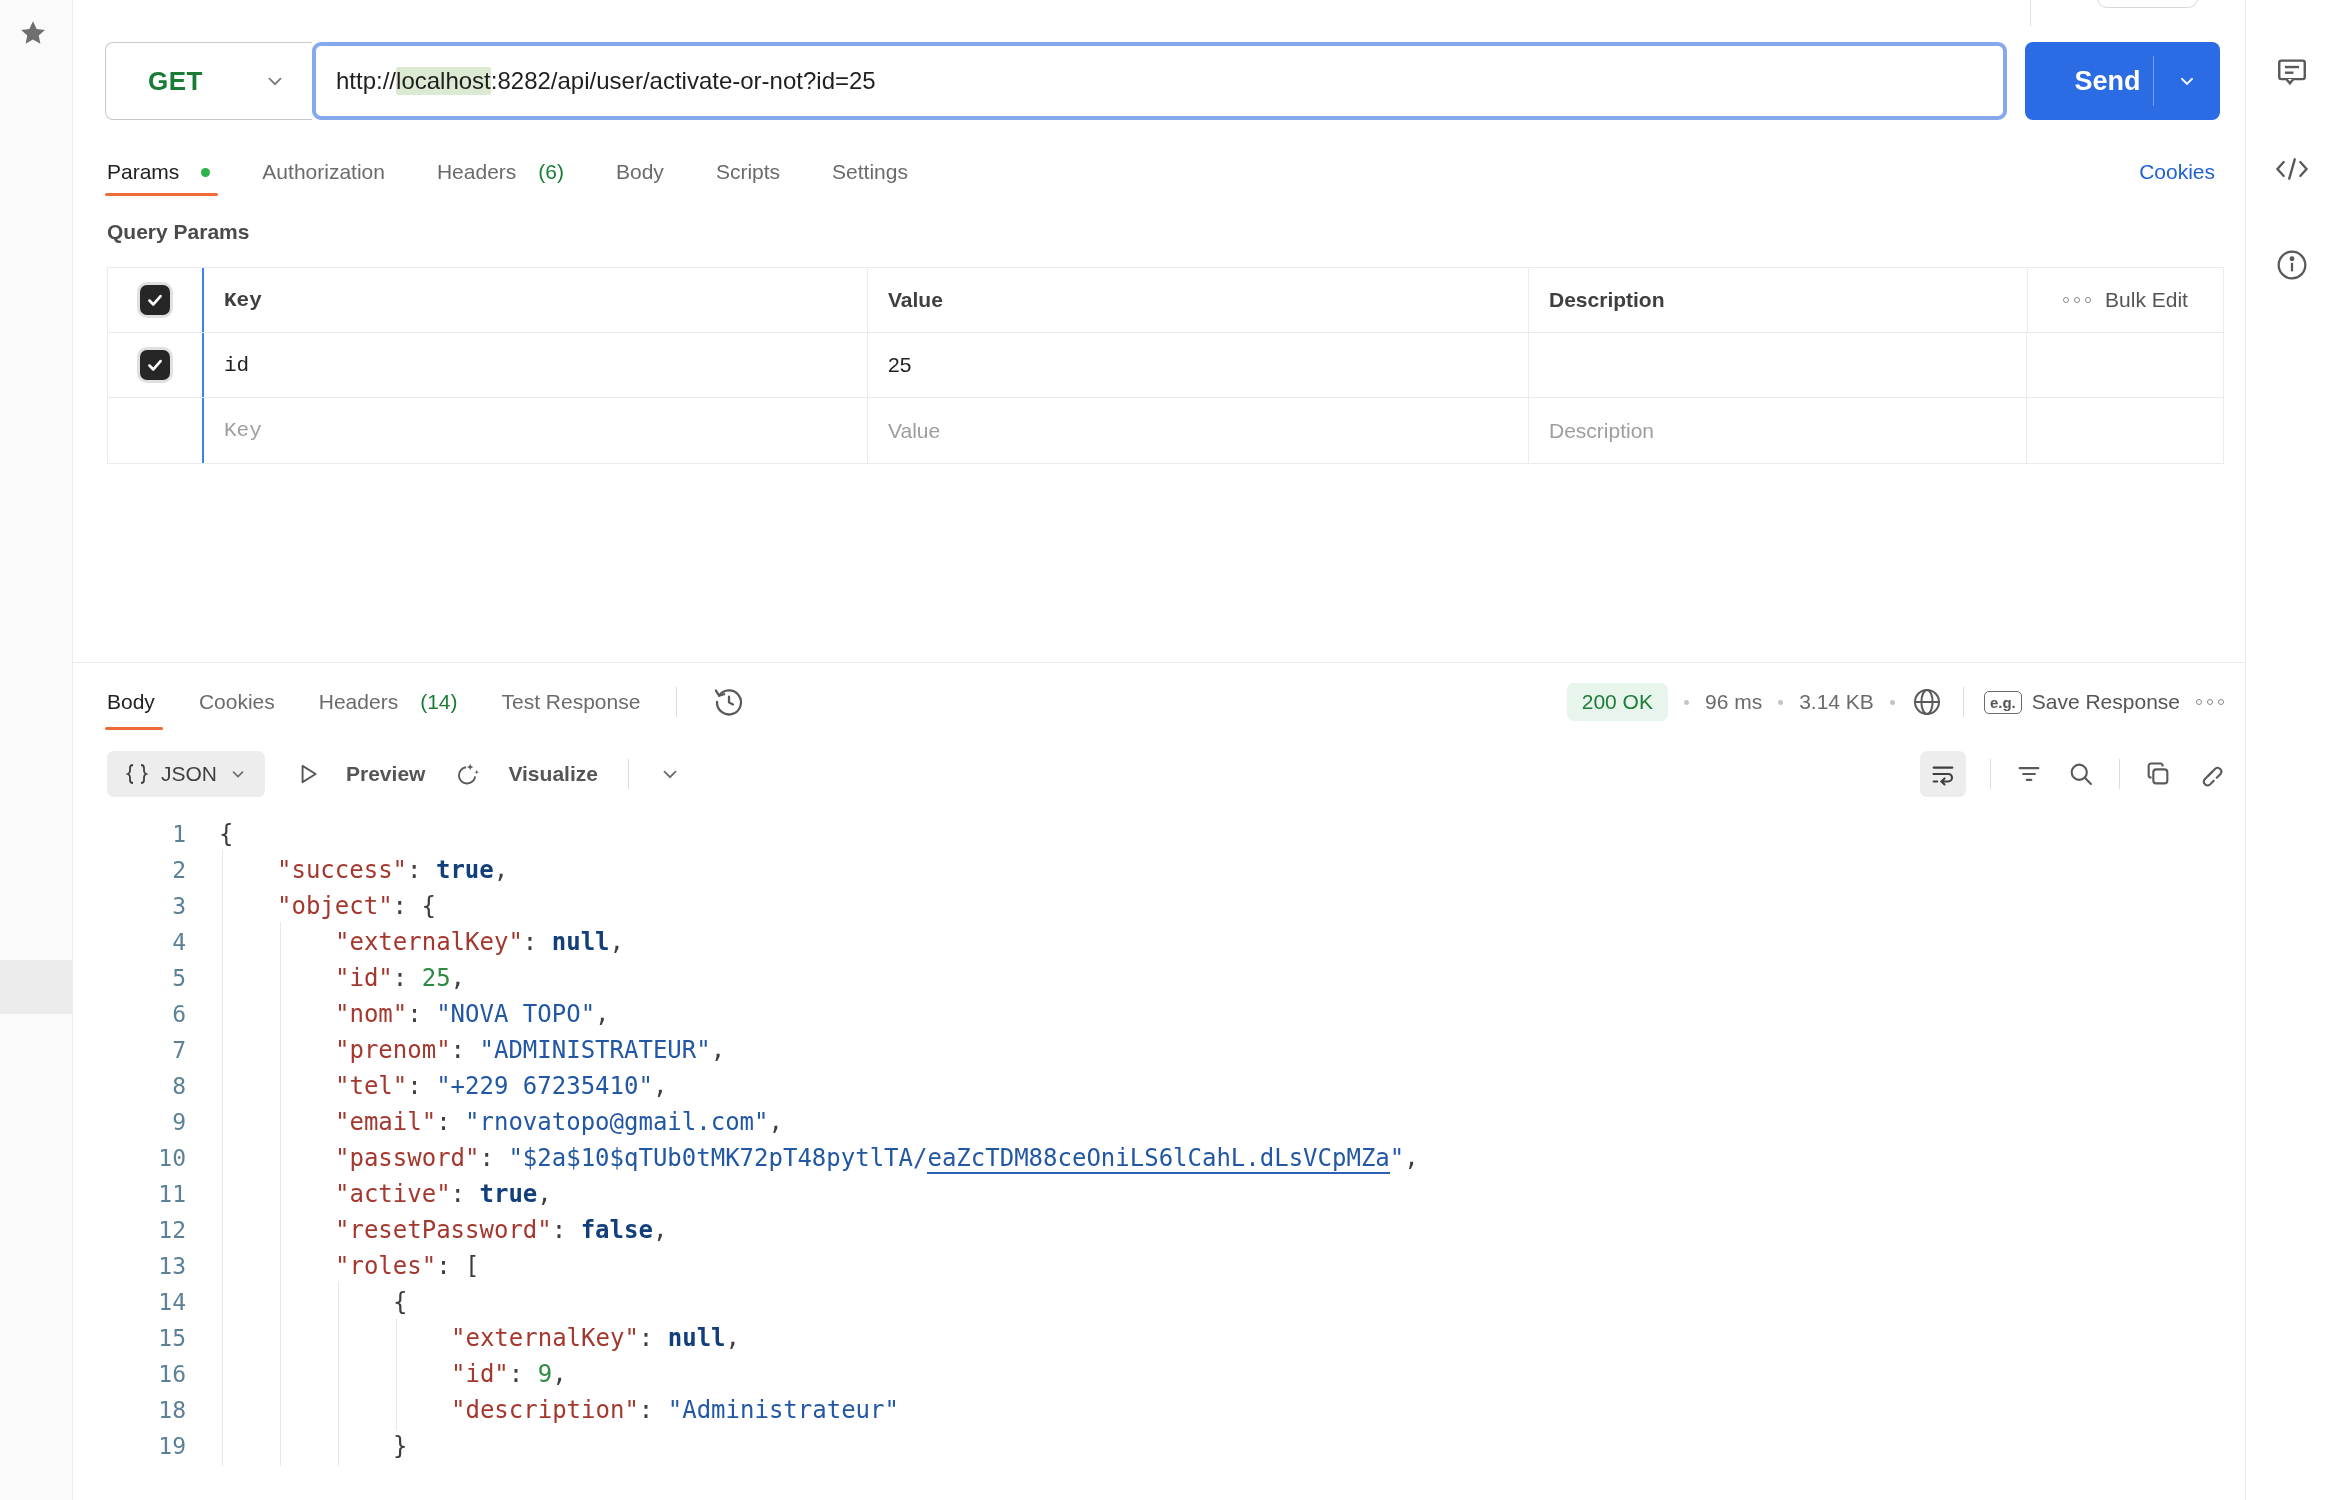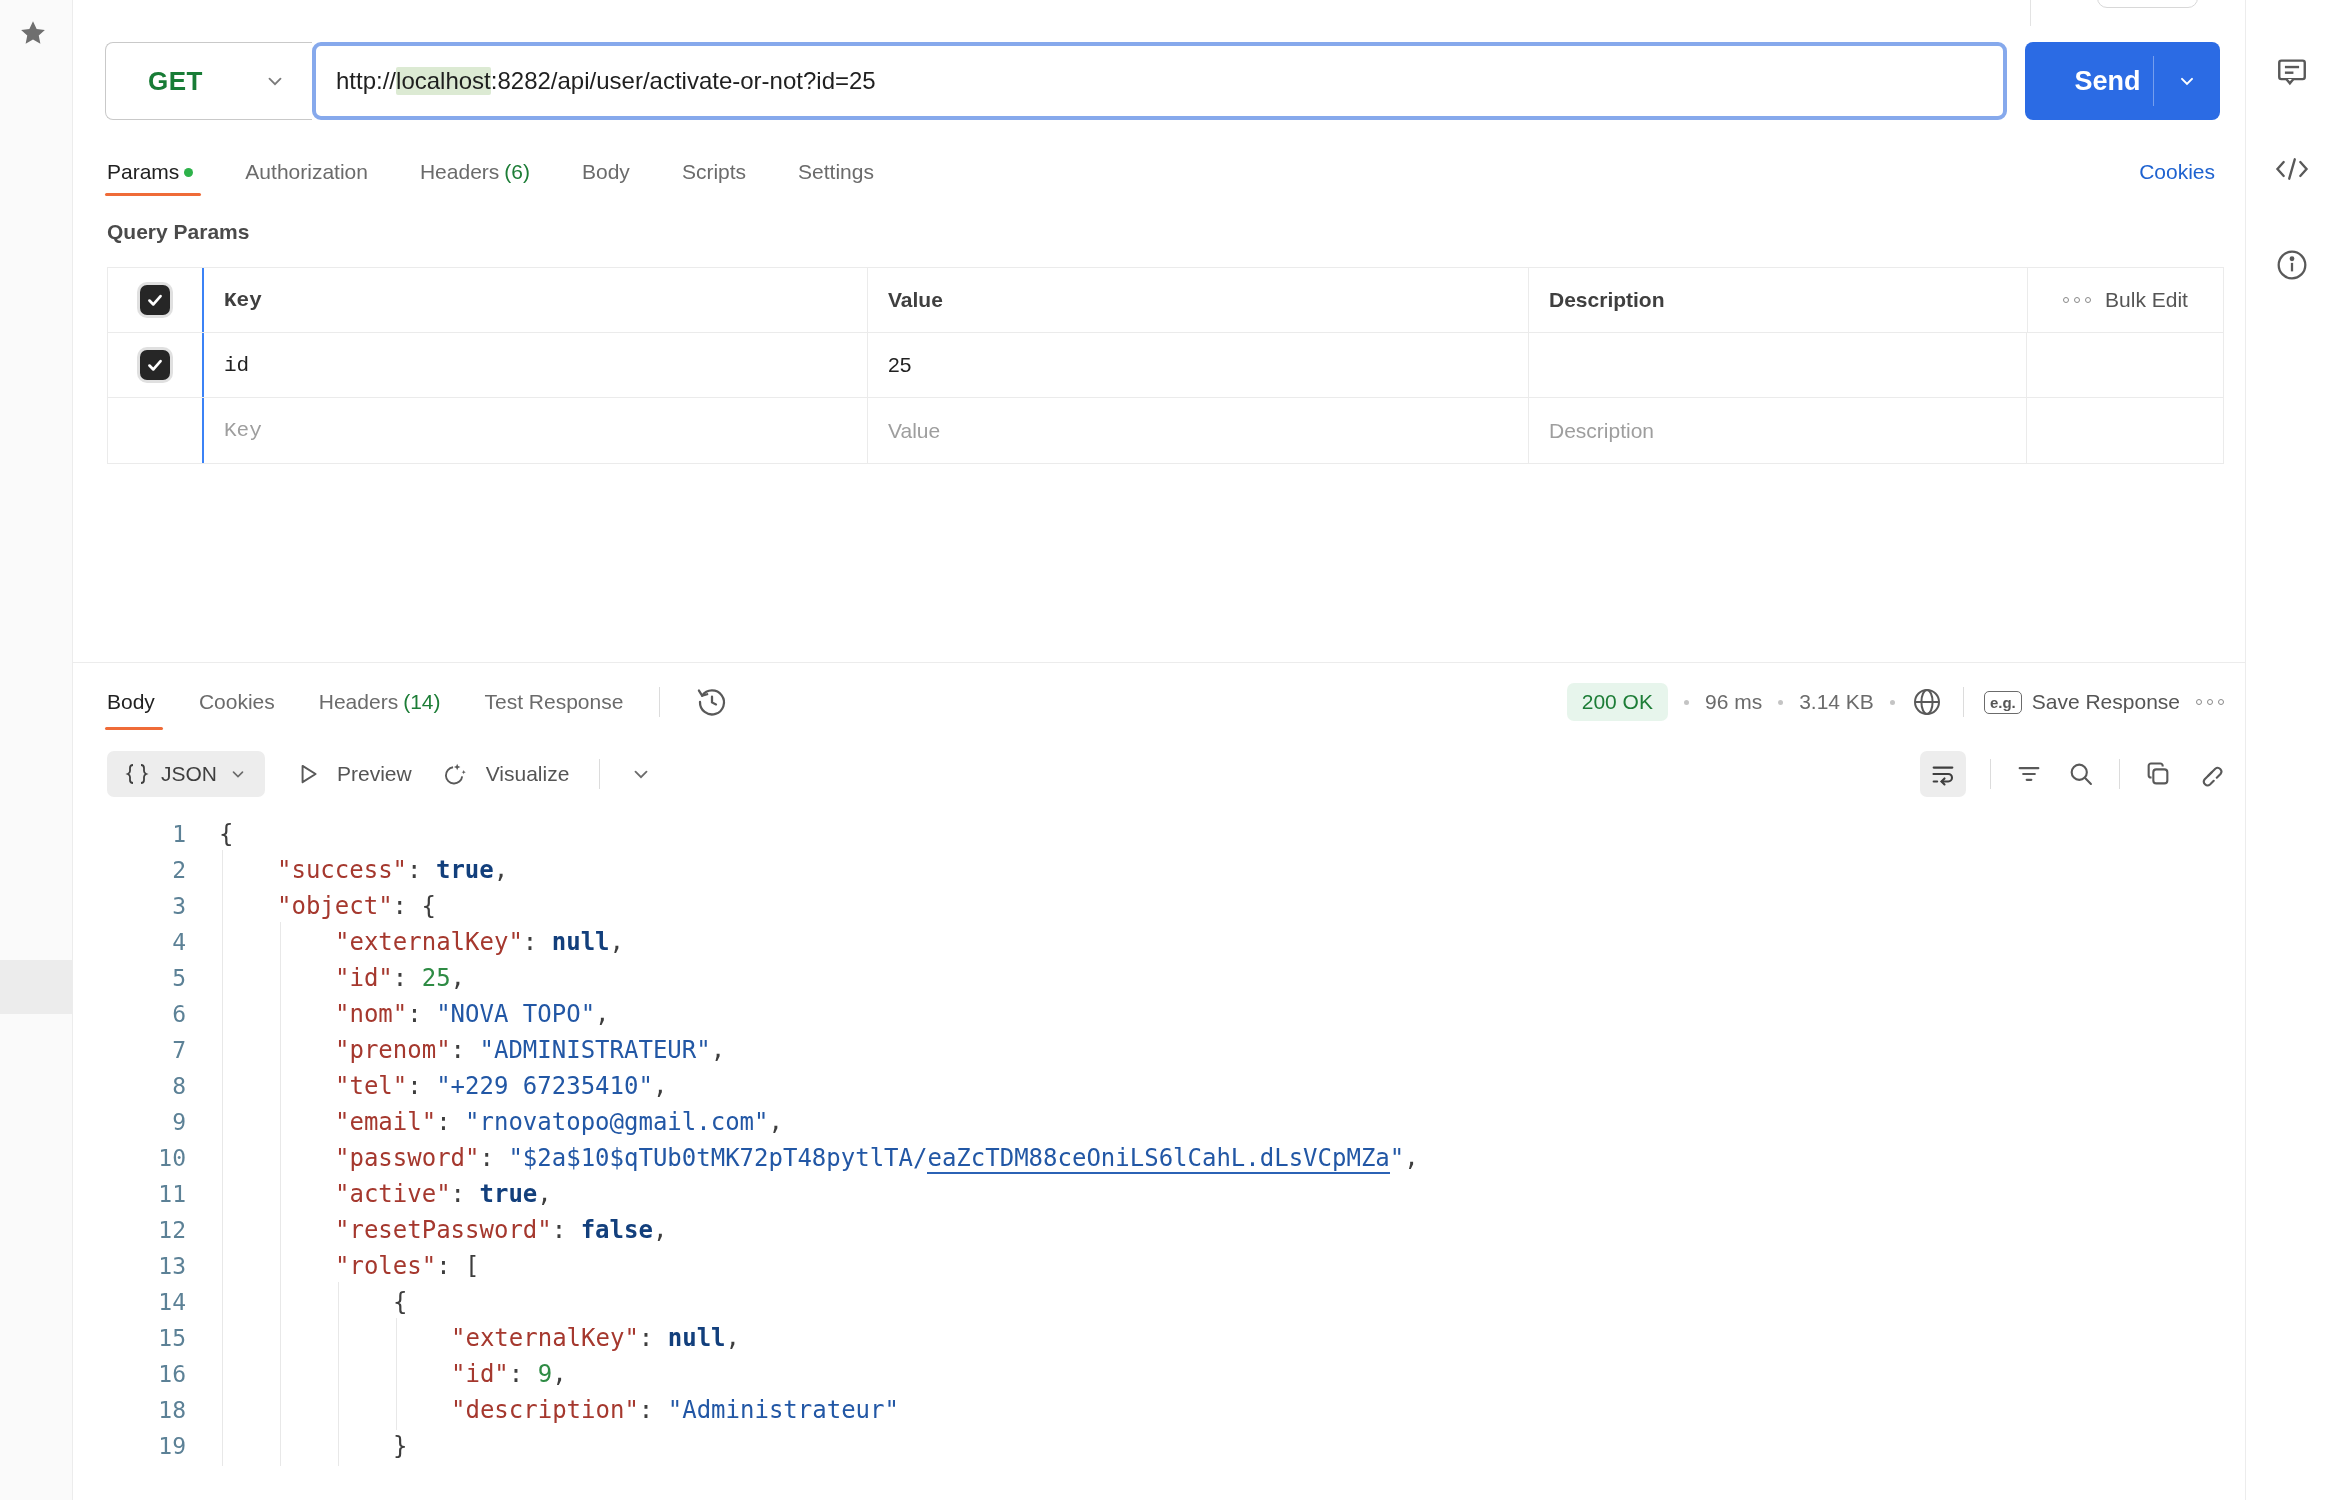--- a/index.html
+++ b/index.html
@@ -35,21 +35,21 @@
   .send-btn { margin-left:18px; width:195px; height:78px; background:#2b6be4; border-radius:8px;
               display:flex; align-items:stretch; cursor:pointer; }
   .send-main { flex:1; display:flex; align-items:center; justify-content:center;
                color:#fff; font-size:27px; font-weight:600;margin-left:37px; }
   .send-split { width:1px; background:rgba(255,255,255,.35); margin:14px 0; }
   .send-caret { width:66px; display:flex; align-items:center; justify-content:center; }
 
   
   .req-tabs { position:absolute; left:107px; top:148px; width:2108px; height:48px;
               display:flex; align-items:center; gap:52px; font-size:21px; color:#6b6b6b; }
-  .tab { position:relative; display:flex; align-items:center; gap:5px; height:100%; cursor:pointer;justify-content:center; }
+  .tab { position:relative; display:flex; align-items:center; gap:22px; height:100%; cursor:pointer;justify-content:center; }
   .tab.active { color:#212121; }
   .tab.active::after { content:""; position:absolute; left:-2px; right:-8px; bottom:0;
                        height:3.5px; background:#ef6b38; border-radius:2px; }
   .dot-green { width:9px; height:9px; border-radius:50%; background:#2db24a; }
   .cnt-green { color:#1d7d37; }
   .cookies-link { margin-left:auto; color:#1e62d0; font-size:21px; font-weight:500; cursor:pointer; }
 
   
   .qp-title { position:absolute; left:107px; top:220px; font-size:21px; font-weight:700; color:#4a4a4a; }
   .qp-table { position:absolute; left:107px; top:267px; width:2117px; border:1px solid #ebebeb;
@@ -84,21 +84,21 @@
   .meta-sep { width:1px; height:30px; background:#dcdcdc; margin:0 4px; }
   .eg-box { border:1.7px solid #6b6b6b; border-radius:5px; padding:2px 5px; font-size:15px;
             color:#555; font-weight:600; }
   .save-resp { color:#555; cursor:pointer; display:flex; align-items:center; gap:10px; }
 
   
   .resp-toolbar { position:absolute; left:107px; top:750px; width:2117px; height:48px;
                   display:flex; align-items:center; gap:30px; color:#555; font-size:21px; }
   .json-pill { background:#ededed; border-radius:7px; height:46px; padding:0 18px;
                display:flex; align-items:center; gap:12px; color:#3f3f3f; cursor:pointer; }
-  .tool-item { display:flex; align-items:center; gap:16px; cursor:pointer; }
+  .tool-item { display:flex; align-items:center; gap:25px; cursor:pointer;font-weight:bold; }
   .tb-sep { width:1px; height:30px; background:#dcdcdc; }
   .tb-right { margin-left:auto; display:flex; align-items:center; gap:24px; }
   .icon-pill { background:#ededed; border-radius:7px; width:46px; height:46px;
                display:flex; align-items:center; justify-content:center; cursor:pointer; }
   .ibtn { cursor:pointer; display:flex; align-items:center; }
 
   
   .code-area { position:absolute; left:73px; top:816px; width:2172px; height:684px;
                font-family:"DejaVu Sans Mono", monospace; font-size:24px; }
   .cl { display:flex; height:36px; align-items:center; }

